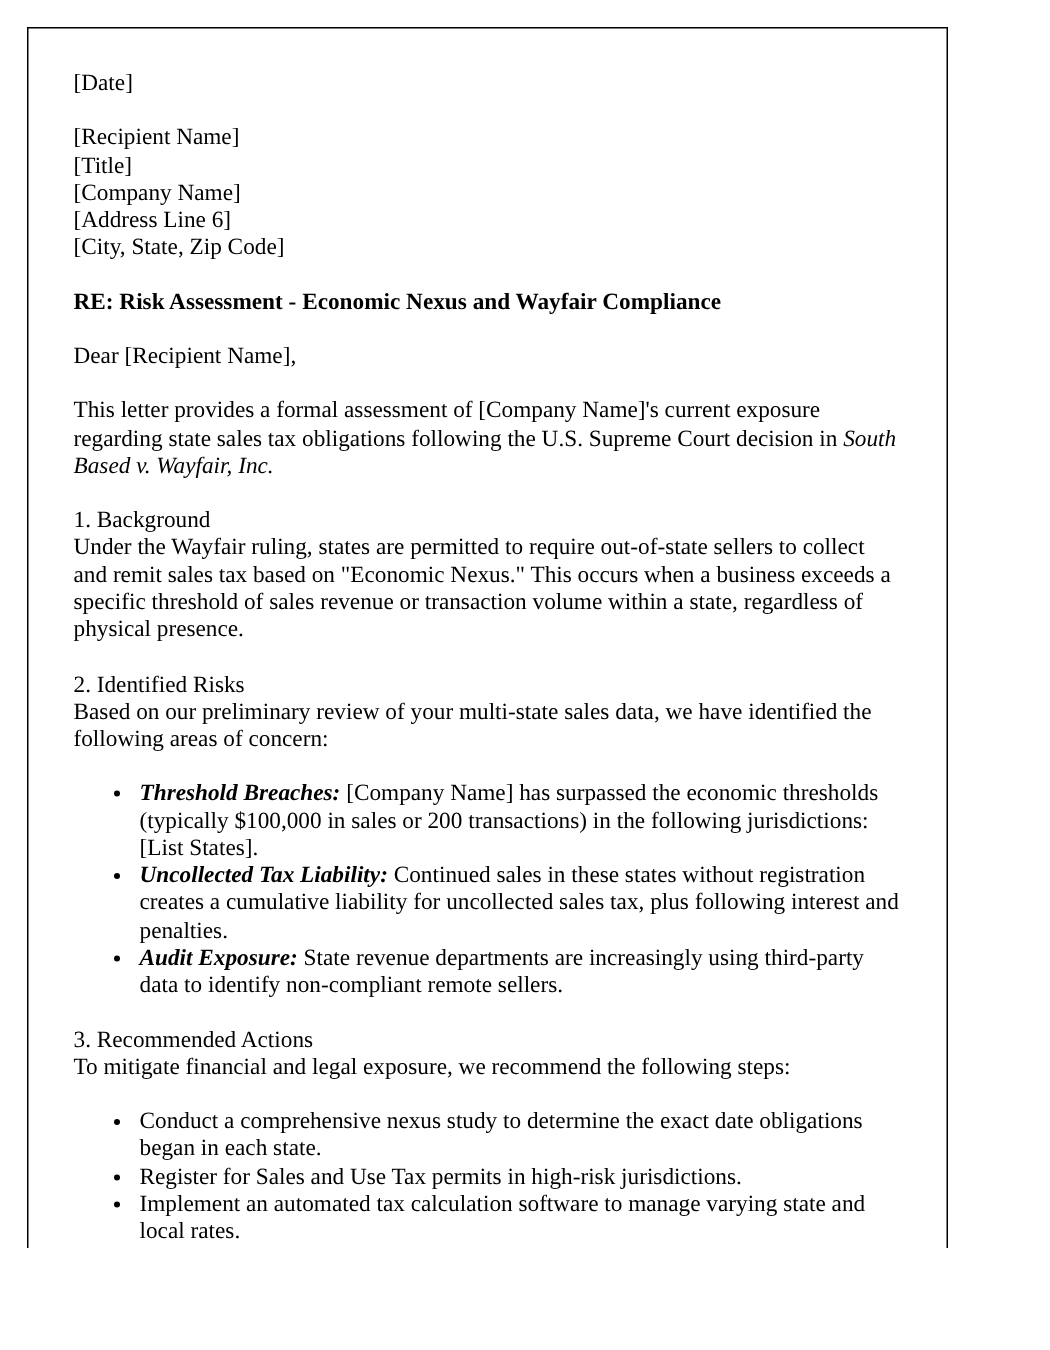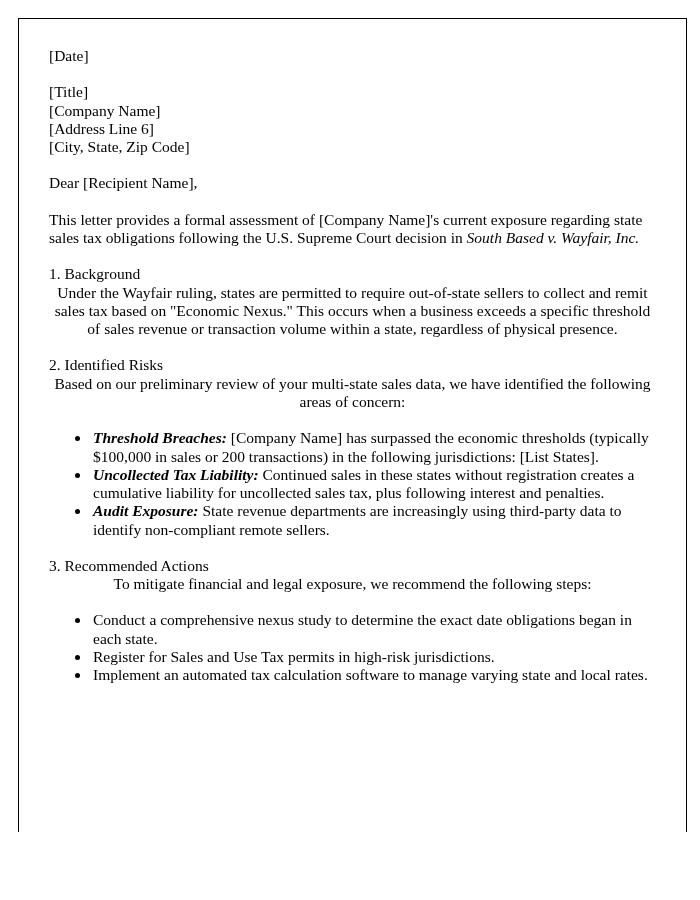--- a/index.html
+++ b/index.html
@@ -11,58 +11,60 @@
     width: 700px;
     height: 900px;
     position: relative;
     font-family: "Liberation Serif", serif;
     color: #000000;
   }
   .letter-box {
     position: absolute;
     top: 18px;
     left: 18px;
-    width: 669px;
+    width: 614px;
     height: 814px;
     box-sizing: border-box;
     border: 1px solid #000000;
     border-bottom: none;
     padding: 28px 30px 0 30px;
     overflow: hidden;
     font-size: 15.5px;
     line-height: 1.18;
   }
   .block { margin: 0 0 18px 0; }
   .line { margin: 0; }
   .subject { font-weight: bold; }
   .section-heading { font-weight: normal; margin: 0; }
-  .section-body { margin: 0; text-align: center; }
+  .section-body { margin: 0; }
   .case-italic { font-style: italic; }
   ul.bullets {
     margin: 18px 0 18px 0;
     padding: 0 0 0 42px;
     list-style-type: disc;
   }
   ul.bullets li { margin: 0; padding-left: 2px; }
   .bullet-lead { font-weight: bold; font-style: italic; }
 </style>
 </head>
 <body>
 
 <div class="letter-box">
 
   <p class="block">[Date]</p>
 
   <div class="block">
+    <p class="line">[Recipient Name]</p>
     <p class="line">[Title]</p>
     <p class="line">[Company Name]</p>
     <p class="line">[Address Line 6]</p>
     <p class="line">[City, State, Zip Code]</p>
   </div>
 
+  <p class="block subject">RE: Risk Assessment - Economic Nexus and Wayfair Compliance</p>
 
   <p class="block">Dear [Recipient Name],</p>
 
   <p class="block"><span>This letter provides a formal assessment of [Company Name]'s current exposure regarding state sales tax obligations following the U.S. Supreme Court decision in </span><span class="case-italic">South Based v. Wayfair, Inc.</span></p>
 
   <div class="block">
     <p class="section-heading">1. Background</p>
     <p class="section-body">Under the Wayfair ruling, states are permitted to require out-of-state sellers to collect and remit sales tax based on "Economic Nexus." This occurs when a business exceeds a specific threshold of sales revenue or transaction volume within a state, regardless of physical presence.</p>
   </div>
 

